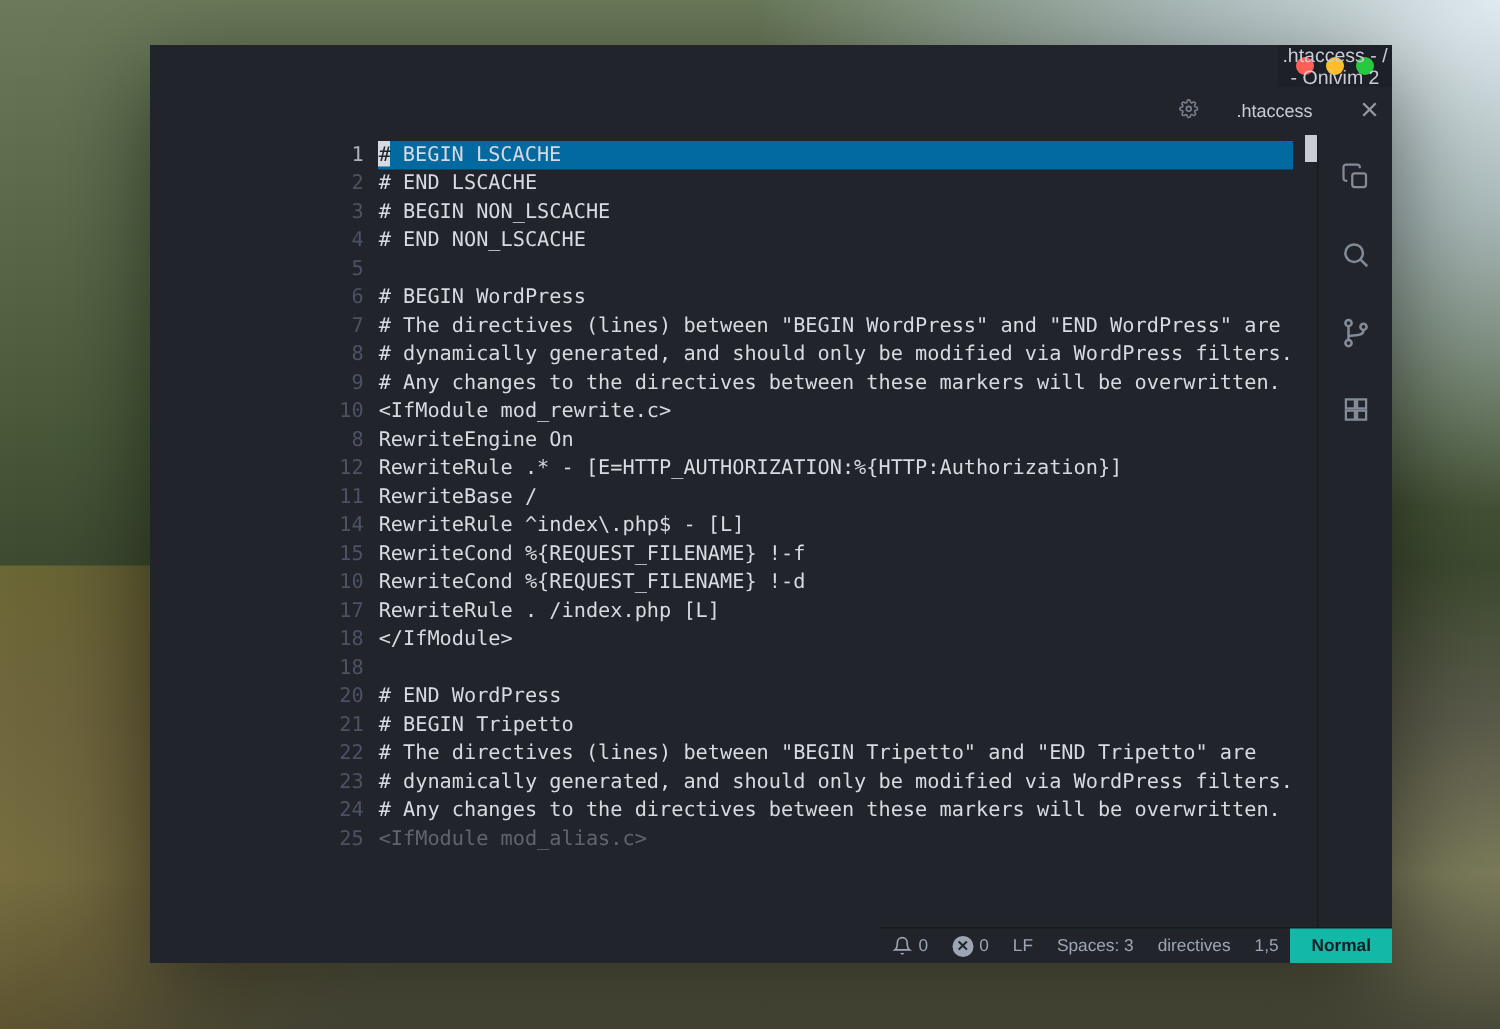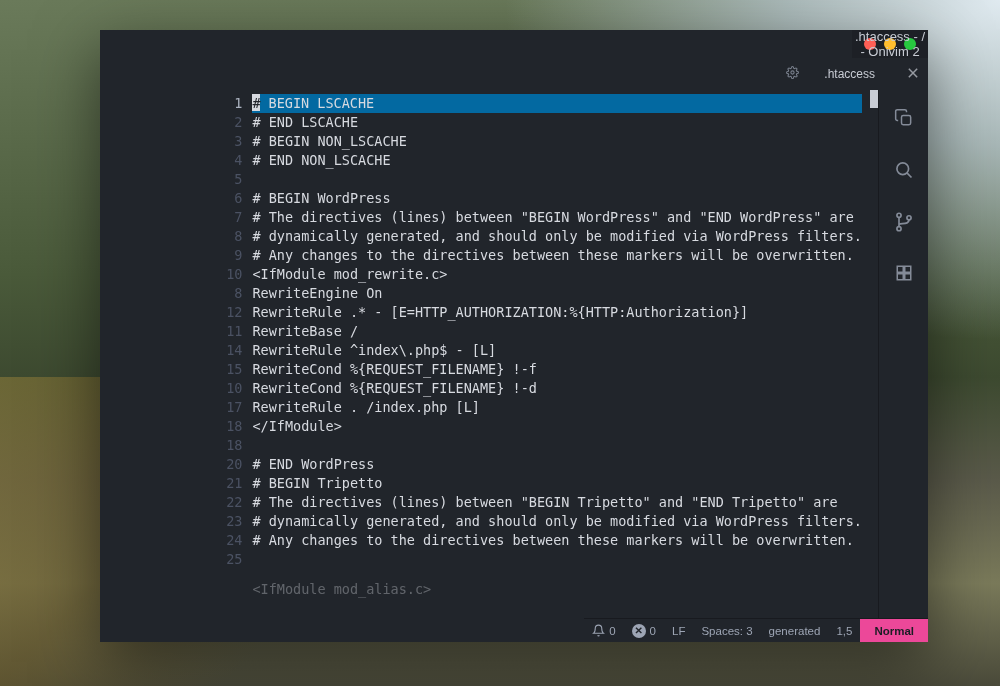--- a/index.html
+++ b/index.html
@@ -109,21 +109,21 @@
   .line { height: 19px; }
   .line.current { background: #0369a1; }
   .cursor {
     display: inline-block;
     width: 8px; height: 17px;
     background: #d7dae0;
     vertical-align: text-bottom;
     position: relative;
     color: #21252b;
   }
-  .line.faded { opacity: 0.35; margin-top: 30px; }
+  .line.faded { opacity: 0.35; }
   .minimap {
     width: 16px;
     background: #21252b;
     position: relative;
   }
   .minimap-thumb {
     position: absolute; top: 0; right: 0;
     width: 8px; height: 18px;
     background: #c8ccd4;
   }
@@ -145,21 +145,21 @@
     border-top: 1px solid #181a1f;
     display: flex;
     align-items: center;
     font-size: 11.5px;
     color: #9da5b4;
     font-family: -apple-system, sans-serif;
   }
   .statusbar .item { display: flex; align-items: center; gap: 4px; padding: 0 8px; height: 100%; }
   .statusbar .spacer { flex: 1; }
   .statusbar .mode {
-    background: #ec4899;
+    background: #14b8a6;
     color: #1a1d23;
     font-weight: 600;
     padding: 0 14px;
     height: 100%;
     display: flex; align-items: center;
   }
   .statusbar .err-icon {
     width: 14px; height: 14px; border-radius: 50%;
     background: #9da5b4;
     color: #21252b;
@@ -281,21 +281,21 @@
       <span>0</span>
     </div>
     <div class="spacer"></div>
     <div class="item">
         <span>LF</span>
       </div>
     <div class="item">
         <span>Spaces: 3</span>
       </div>
     <div class="item">
-        <span>generated</span>
+        <span>directives</span>
       </div>
     <div class="item">
         <span>1,5</span>
       </div>
     <div class="mode">
         <span>Normal</span>
       </div>
   </div>
 
 </div>

